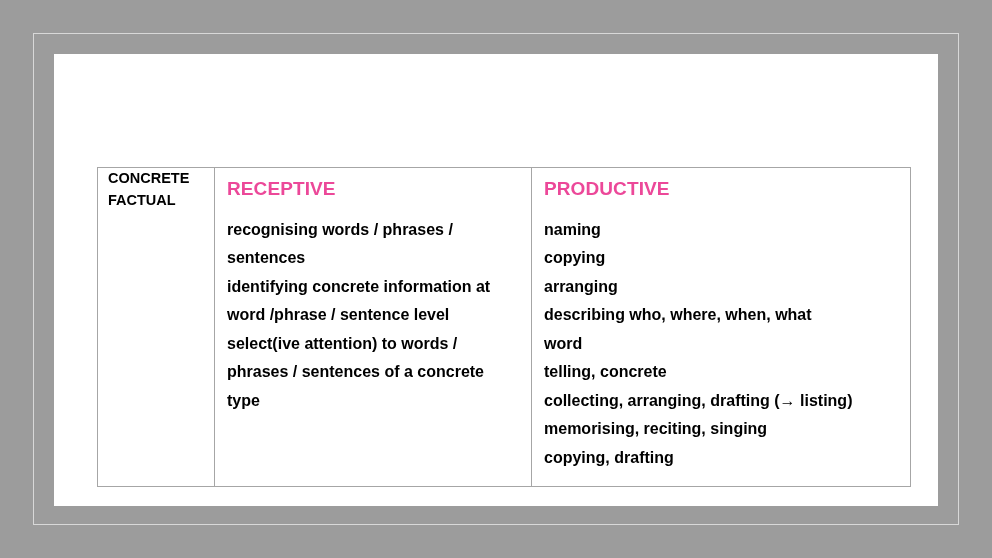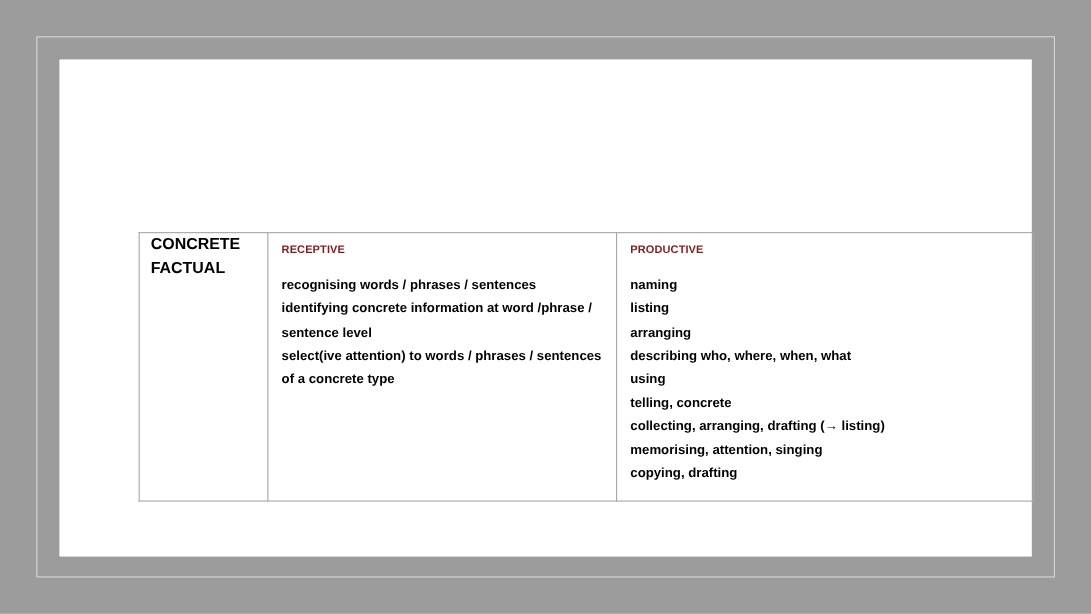--- a/index.html
+++ b/index.html
@@ -30,26 +30,25 @@
     left: 20px;
     top: 20px;
     width: 884px;
     height: 452px;
     background: #ffffff;
     box-sizing: border-box;
   }
 
   .matrix {
     position: absolute;
-    left: 72px;
+    left: 43px;
     top: 113px;
     width: 810px;
     border-collapse: collapse;
     table-layout: fixed;
-    margin-top: 44px;
   }
 
   .matrix td {
     border: 1px solid #a6a6a6;
     vertical-align: top;
     padding: 0;
   }
 
   .col-label { width: 116px; }
   .col-receptive { width: 316px; }
@@ -66,29 +65,29 @@
 
   .label-text {
     font-size: 14.5px;
     font-weight: bold;
     color: #000;
     line-height: 1.5;
     padding: 0 0 0 10px;
   }
 
   .head {
-    font-size: 10px;
+    font-size: 19px;
     font-weight: bold;
-    color: #7f1d1d;
+    color: #ec4899;
     margin-bottom: 16px;
     letter-spacing: 0.1px;
   }
 
   .lines {
-    font-size: 12px;
+    font-size: 16px;
     font-weight: bold;
     color: #000;
     line-height: 1.78;
   }
 
   .lines div {
     white-space: nowrap;
   }
 
   .lines.wrapping div {
@@ -121,27 +120,27 @@
               <div>select(ive attention) to words / phrases / sentences of a concrete type</div>
             </div>
           </div>
         </td>
 
         <td class="col-productive">
           <div class="cell-pad">
             <div class="head">PRODUCTIVE</div>
             <div class="lines">
               <div>naming</div>
-              <div>listing</div>
+              <div>copying</div>
               <div>arranging</div>
               <div>describing who, where, when, what</div>
-              <div>using</div>
+              <div>word</div>
               <div>telling, concrete</div>
               <div>collecting, arranging, drafting (→ listing)</div>
-              <div>memorising, attention, singing</div>
+              <div>memorising, reciting, singing</div>
               <div>copying, drafting</div>
             </div>
           </div>
         </td>
 
       </tr>
     </tbody>
       </table>
 
   </div>

